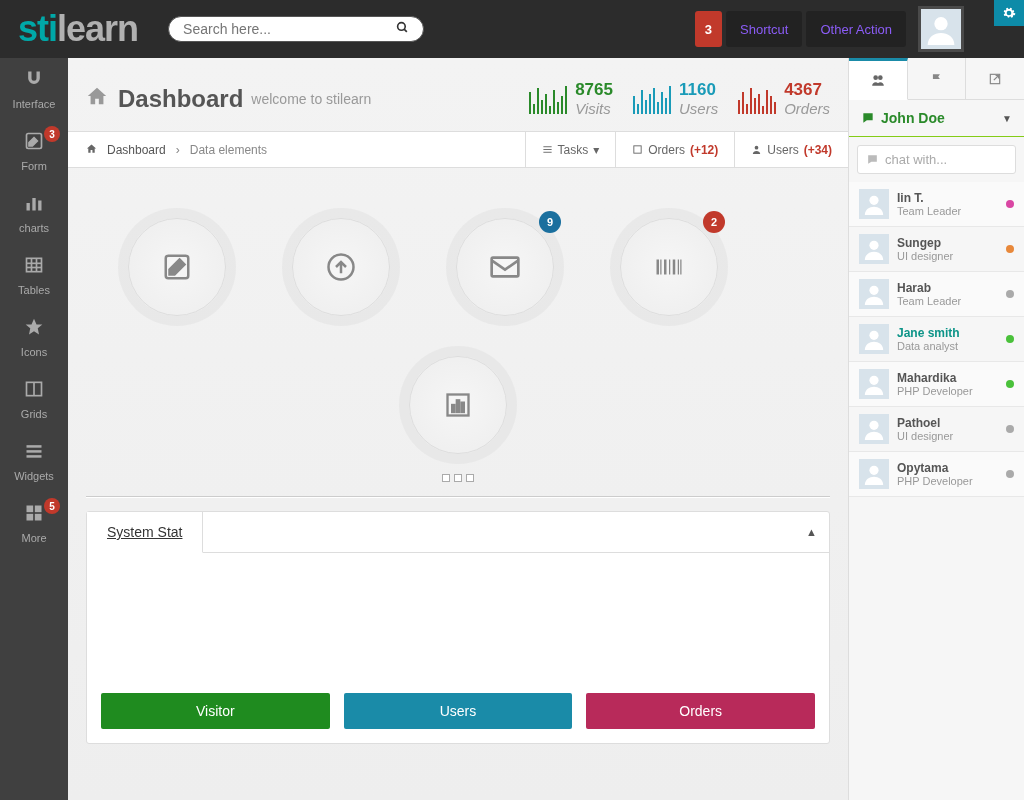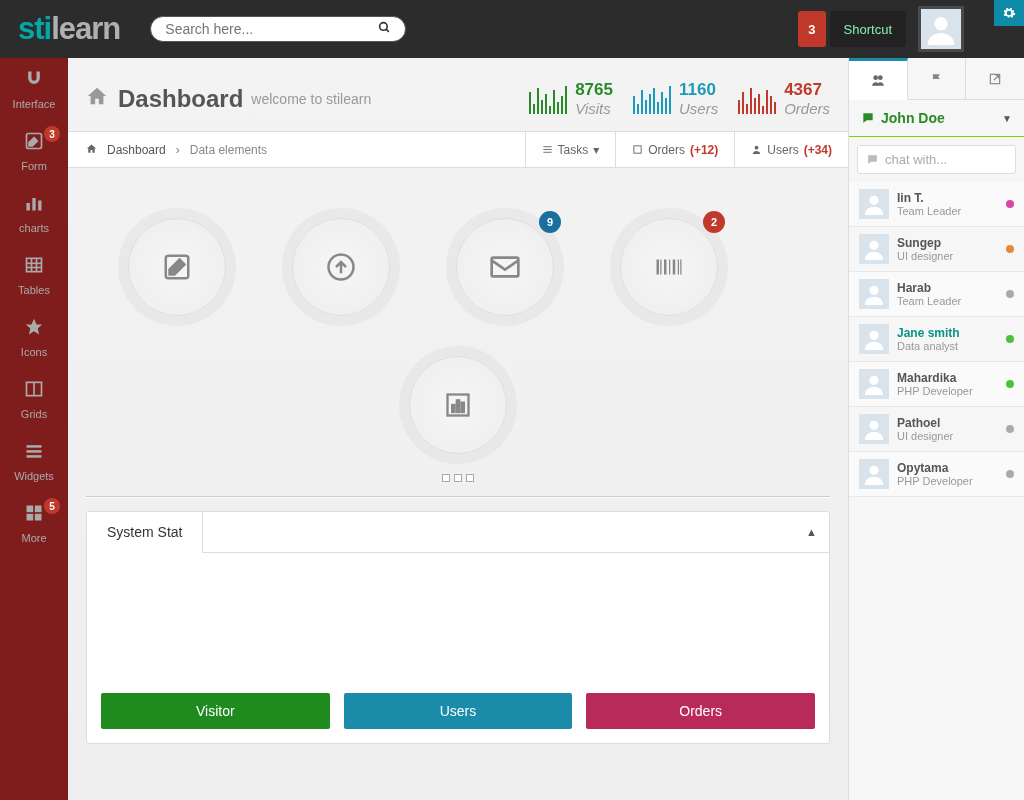--- a/index.html
+++ b/index.html
@@ -1,35 +1,35 @@
 <!DOCTYPE html>
 <html><head>
 <meta charset="utf-8">
 <style>
 * { margin: 0; padding: 0; box-sizing: border-box; font-family: -apple-system, BlinkMacSystemFont, "Segoe UI", Arial, sans-serif; }
 body { background: #eeeeee; width: 1024px; height: 800px; overflow: hidden; }
 
 
 .header { height: 58px; background: #2c2c2c; display: flex; align-items: center; padding: 0 0 0 18px; position: relative; }
-.logo { font-size: 31px; font-weight: 700; color: #fff; letter-spacing: -1px; }
+.logo { font-size: 36px; font-weight: 700; color: #fff; letter-spacing: -1px; }
 .logo .teal { color: #00a8a8; }
 .logo .gray { color: #b0b0b0; }
 .search-wrap { margin-left: 30px; background: #fff; border-radius: 18px; height: 26px; width: 256px; display: flex; align-items: center; padding: 0 14px; border: 1px solid #555; }
 .search-wrap input { flex: 1; border: none; outline: none; font-size: 14px; color: #666; background: transparent; }
 .search-wrap .sicon { color: #333; font-size: 13px; }
 .header-right { margin-left: auto; display: flex; align-items: center; height: 100%; }
-.hbtn { height: 36px; display: flex; align-items: center; padding: 0 14px; color: #86efac; font-size: 13px; cursor: pointer; border-radius: 3px; margin-right: 4px; }
+.hbtn { height: 36px; display: flex; align-items: center; padding: 0 14px; color: #8b5cf6; font-size: 13px; cursor: pointer; border-radius: 3px; margin-right: 4px; }
 .hbtn.red { background: #c1392b; color: #fff; font-weight: bold; padding: 0 10px; }
 .hbtn.dark { background: #222; }
 .avatar-box { width: 46px; height: 46px; background: #d8e3eb; border: 3px solid #4a4a4a; margin-left: 8px; margin-right: 60px; display:flex; align-items:center; justify-content:center; }
 .avatar-box svg { width: 32px; height: 32px; }
 .gear-btn { position: absolute; top: 0; right: 0; width: 30px; height: 26px; background: #0d8ba8; display: flex; align-items: center; justify-content: center; color: #fff; font-size: 14px; }
 
 
-.sidebar { position: absolute; top: 58px; left: 0; width: 68px; bottom: 0; background: #7f1d1d; }
+.sidebar { position: absolute; top: 58px; left: 0; width: 68px; bottom: 0; background: #404040; }
 .side-item { height: 62px; display: flex; flex-direction: column; align-items: center; justify-content: center; color: #aaa; cursor: pointer; position: relative; font-size: 11px; }
 .side-item .sicon { font-size: 20px; margin-bottom: 4px; }
 .side-badge { position: absolute; top: 6px; right: 8px; background: #c1392b; color: #fff; font-size: 10px; width: 16px; height: 16px; border-radius: 8px; display: flex; align-items: center; justify-content: center; font-weight: bold; }
 
 
 .main { position: absolute; top: 58px; left: 68px; right: 0; bottom: 0; background: linear-gradient(#f3f3f3, #eeeeee); overflow: hidden; }
 .main-inner { position: absolute; top: 0; left: 0; right: 176px; bottom: 0; }
 
 
 .title-bar { padding: 22px 18px 14px 18px; display: flex; align-items: center; border-bottom: 1px solid #ddd; }
@@ -69,21 +69,21 @@
 .dots { display:flex; justify-content:center; gap:4px; padding-bottom: 8px; }
 .dots span { width:8px; height:8px; border:1px solid #aaa; background:#fff; }
 
 
 .sep { height: 1px; background: #ccc; margin: 6px 18px 14px 18px; box-shadow: 0 1px 0 #fff; }
 
 
 .panel { margin: 0 18px; background: #fff; border: 1px solid #ddd; border-radius: 3px; position: relative; }
 .tab-head { display: flex; border-bottom: 1px solid #ddd; position: relative; }
 .tab { padding: 12px 20px; border-right: 1px solid #ddd; font-size: 14px; color: #666; cursor: pointer; }
-.tab.active { background: #fff; border-bottom: 1px solid #fff; margin-bottom: -1px; color: #333; }
+.tab.active { background: #fff; border-bottom: 1px solid #fff; margin-bottom: -1px; color: #333; text-decoration: underline; }
 .tab-collapse { position: absolute; right: 12px; top: 14px; color: #555; font-size: 11px; cursor:pointer; }
 .tab-body { height: 130px; }
 .tab-buttons { display: flex; gap: 14px; padding: 10px 14px 14px 14px; }
 .big-btn { flex: 1; height: 36px; color: #fff; display: flex; align-items: center; justify-content: center; font-size: 14px; border-radius: 2px; cursor: pointer; }
 .big-green { background: #1f8b1f; }
 .big-blue { background: #1a8ba8; }
 .big-red { background: #b82a5a; }
 
 
 .rightbar { position: absolute; top: 0; right: 0; width: 176px; bottom: 0; background: #f6f6f6; border-left: 1px solid #ddd; }
@@ -123,20 +123,21 @@
     <span class="sicon">
       <svg width="13" height="13" viewBox="0 0 24 24" fill="none" stroke="#333" stroke-width="3">
           <circle cx="10" cy="10" r="7"></circle>
           <line x1="20" y1="20" x2="15" y2="15"></line>
         </svg>
     </span>
   </div>
   <div class="header-right">
     <div class="hbtn red">3</div>
     <div class="hbtn dark">Shortcut</div>
+    <div class="hbtn dark">Other Action</div>
     <div class="avatar-box">
       <svg viewBox="0 0 24 24" fill="#fff">
           <circle cx="12" cy="8" r="5"></circle>
           <path d="M2 24c0-6 5-9 10-9s10 3 10 9z"></path>
         </svg>
     </div>
   </div>
   <div class="gear-btn">
     <svg width="14" height="14" viewBox="0 0 24 24" fill="#fff">
         <path d="M12 8a4 4 0 100 8 4 4 0 000-8zm9 4l2 1-1 3-2-.5a8 8 0 01-1.5 1.5l.5 2-3 1-1-2h-2l-1 2-3-1 .5-2A8 8 0 016 16.5L4 17l-1-3 2-1v-2L3 10l1-3 2 .5A8 8 0 017.5 6L7 4l3-1 1 2h2l1-2 3 1-.5 2A8 8 0 0118 7.5l2-.5 1 3-2 1z"></path>

